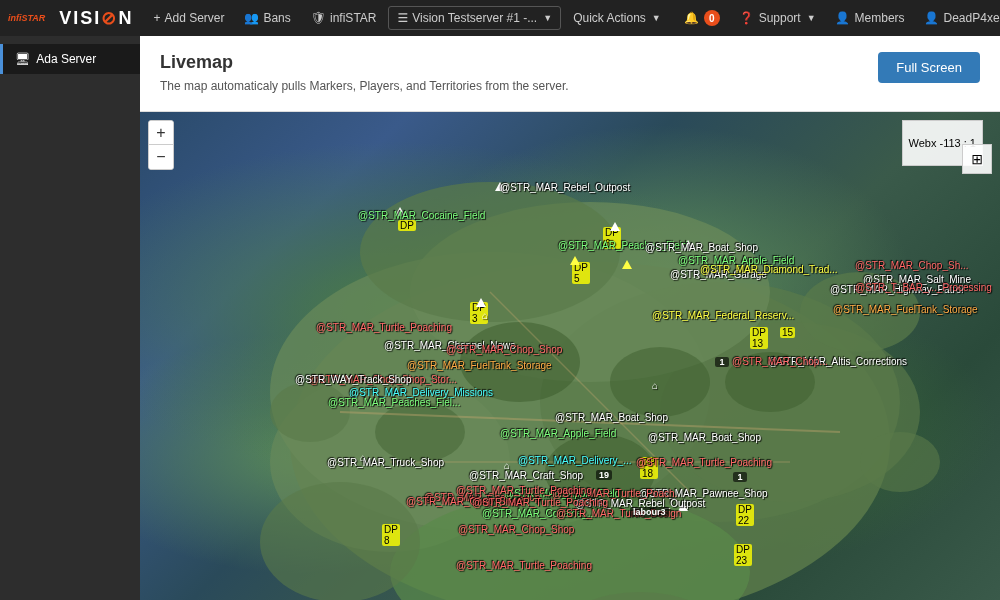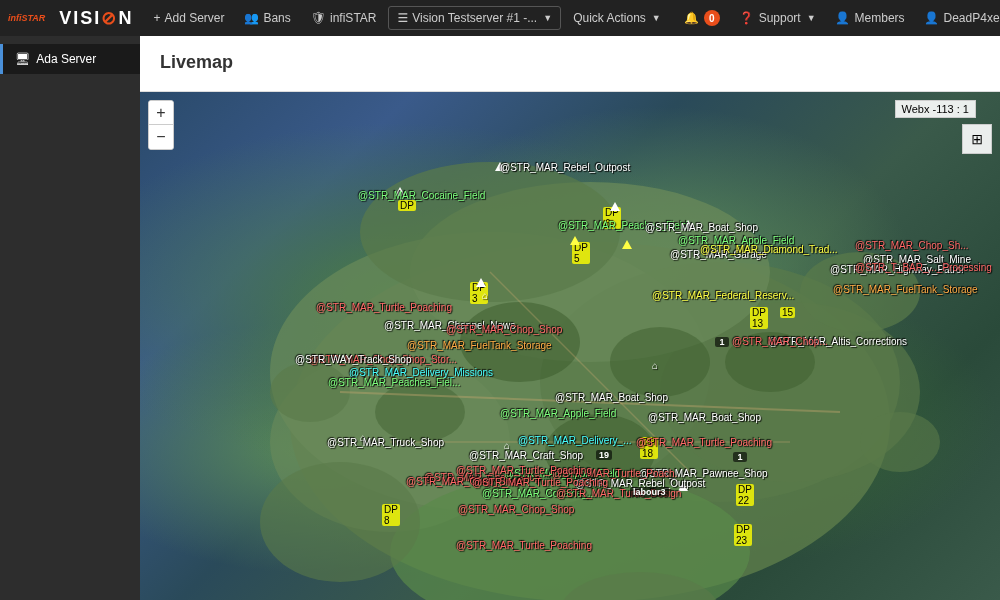--- a/index.html
+++ b/index.html
@@ -126,23 +126,23 @@
       display: flex; align-items: center; justify-content: center;
       cursor: pointer; font-size: 16px; color: #333;
       border-bottom: 1px solid #ccc;
       background: #fff;
     }
     .map-ctrl-btn:last-child { border-bottom: none; }
 
     
     .map-zoom-info {
       position: absolute;
-      top: 8px; right: 24px;
+      top: 8px; right: 17px;
       background: rgba(255,255,255,0.9);
-      padding: 2px 6px;
+      padding: 16px 6px;
       font-size: 11px;
       border: 1px solid #ccc;
       z-index: 10;
     }
 
     
     .map-overlay-btn {
       position: absolute;
       top: 32px; right: 8px;
       background: rgba(255,255,255,0.9);
@@ -277,21 +277,23 @@
       <span>🖥</span>
       <span>Ada Server</span>
     </div>
   </div>
 
   <div id="content">
 
     <div id="info-panel">
       <div class="info-text">
         <h2>Livemap</h2>
+        <p>The map automaticaly pulls Markers, Players, and Territories from the server.</p>
       </div>
+      <button class="fullscreen-btn">Full Screen</button>
     </div>
 
     <div id="map-container">
       <div id="map-bg"></div>
 
       <svg style="position:absolute;top:0;left:0;width:100%;height:100%;pointer-events:none;">
 
         <ellipse cx="450" cy="330" rx="300" ry="180" fill="#5a7a4a" opacity="0.85"></ellipse>
         <ellipse cx="350" cy="280" rx="220" ry="140" fill="#6a8a5a" opacity="0.7"></ellipse>
         <ellipse cx="580" cy="290" rx="180" ry="120" fill="#5a7a4a" opacity="0.7"></ellipse>

